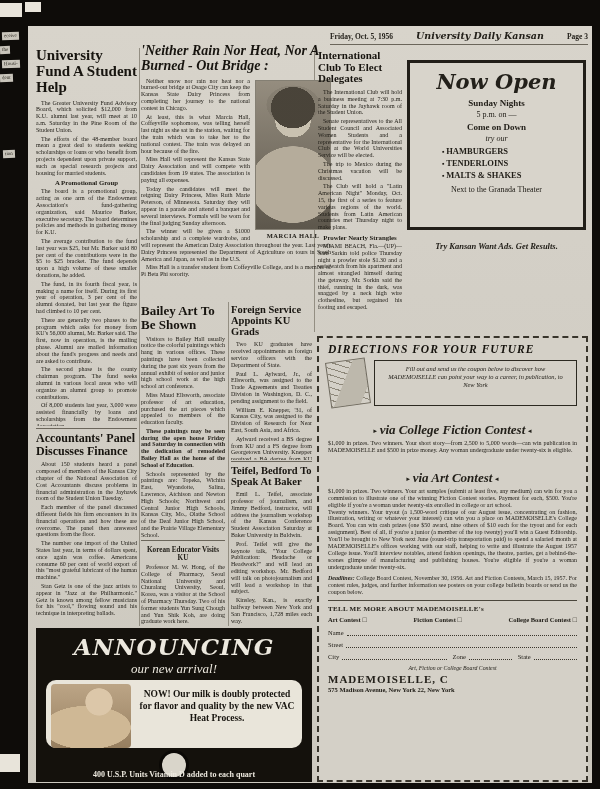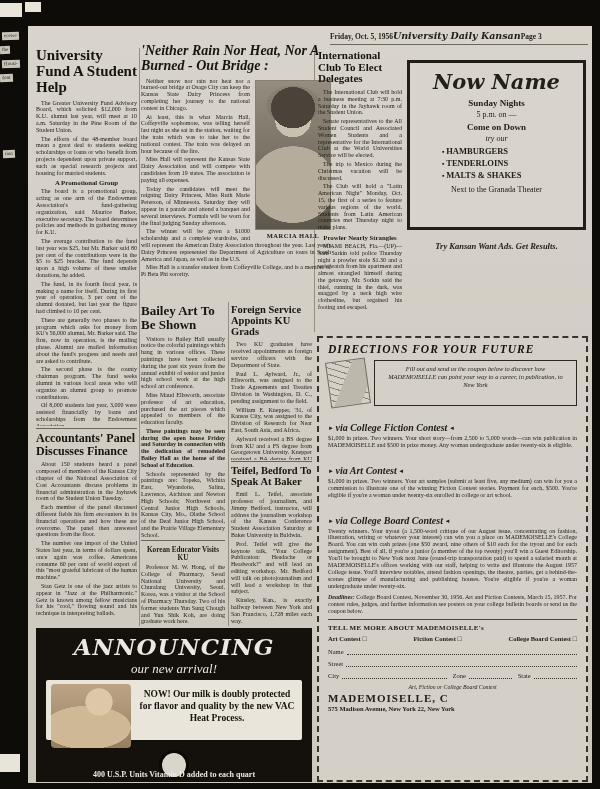--- a/index.html
+++ b/index.html
@@ -8,21 +8,21 @@
 .paper{position:absolute;left:28px;top:26px;width:564px;height:757px;
 background:linear-gradient(180deg,#d8d4cb 0%,#d3cfc6 35%,#ccc8be 100%)}
 .col{position:absolute;overflow:hidden}
 .h1{font-weight:bold;line-height:1.06;margin-bottom:4px;color:#17140f}
 .hi{font-style:italic}
 .para,.p{font-size:6px;line-height:6.8px;text-align:justify;text-indent:5px;margin:0 0 2px}
 .bold-para{font-weight:bold}
 .subhead{font-size:6.8px;font-weight:bold;text-align:center;margin:3px 0 2px}
 .vr{position:absolute;width:1px;background:#938e82}
 .hr{position:absolute;height:1px;background:#6b665b}
-.masthead{position:absolute;left:330px;top:30px;width:258px;display:flex;align-items:baseline}
+.masthead{position:absolute;left:330px;top:30px;width:258px;display:flex;justify-content:space-between;align-items:baseline}
 .masthead .d{font-size:7.5px;font-weight:bold}
 .masthead .t{font-size:9.5px;font-weight:bold;font-style:italic;font-family:"DejaVu Serif",serif}
 .masthead .pg{font-size:7.5px;font-weight:bold}
 
 .fig{float:right;width:76px;margin:2px 0 2px 5px}
 .photo{width:76px;height:150px;border:1px solid #847f73;
 background:
  radial-gradient(ellipse 36% 13% at 50% 16%, #45403522 0 99%, transparent 100%),
  radial-gradient(ellipse 30% 14% at 50% 18%, #4a443a 0 99%, transparent 100%),
  radial-gradient(ellipse 24% 11% at 50% 27%, #c9c1b0 0 99%, transparent 100%),
@@ -44,21 +44,21 @@
 .wantads{position:absolute;left:407px;top:241px;width:179px;text-align:center;font-size:8.5px;font-weight:bold;font-style:italic}
 
 .mad{position:absolute;left:317px;top:336px;width:271px;height:446px;border:2px dashed #38342b;background:#d4d0c7;padding:5px 9px;overflow:hidden}
 .mad-title{text-align:left;font-size:11.5px;font-weight:bold;font-style:italic;letter-spacing:1px;color:#15120d}
 .mad-pointer{display:flex;margin:5px 0 4px;align-items:stretch}
 .hand{width:40px;height:46px;margin-right:6px;background:
  linear-gradient(120deg,transparent 42%,#bdb8ac 43% 85%,transparent 86%),
  repeating-linear-gradient(25deg,#8d8779 0 1px,transparent 1px 6px);
  border:1px solid #6e695d;transform:rotate(-8deg)}
 .pbox{flex:1;border:1.5px solid #2c2921;padding:4px 8px;font-size:6.4px;font-style:italic;text-align:center;line-height:8px}
-.sec-h{text-align:left;font-size:10px;font-weight:bold;font-style:italic;margin:16px 0 2px}
+.sec-h{text-align:center;font-size:13px;font-weight:bold;font-style:italic;margin:16px 0 2px}
 .sec-h::before{content:"► ";font-size:6px;vertical-align:1px}
 .sec-h::after{content:" ◄";font-size:6px;vertical-align:1px}
 .sec-b{font-size:6px;line-height:6.9px;text-align:justify}
 .dl{font-size:6px;line-height:6.9px;text-align:justify;margin-top:4px}
 .dl .b{font-weight:bold;font-style:italic}
 .mad-div{height:1px;background:#4a463c;margin:5px 0 4px}
 .cp-h{font-size:7px;font-weight:bold;letter-spacing:.3px}
 .chk-row{display:flex;justify-content:space-between;margin:3px 0 3px}
 .chk{font-size:6.5px;font-weight:bold}
 .chk::after{content:" □";font-size:7px}
@@ -67,21 +67,21 @@
 .fld .ln{flex:1;border-bottom:1px dotted #3a362c;height:7px}
 .city-row{display:flex;gap:6px}
 .city-row .fld{flex:1;margin-top:5px}
 .routing{text-align:center;font-size:5.8px;font-style:italic;margin-top:5px}
 .brand{font-size:11px;font-weight:bold;letter-spacing:1px;margin-top:2px}
 .addr{font-size:6.5px;font-weight:bold;margin-top:1px}
 
 .milk{position:absolute;left:36px;top:628px;width:276px;height:154px;background:#14110c;color:#ece8de;text-align:center;overflow:hidden}
 .m-l1{font-size:23px;font-weight:bold;font-style:italic;letter-spacing:1px;margin-top:5px;font-family:"DejaVu Serif",serif}
 .m-l2{font-size:13px;font-style:italic;margin-top:1px}
-.m-panel{position:absolute;left:10px;top:52px;width:256px;height:60px;background:#e9e5da;border-radius:2px}
+.m-panel{position:absolute;left:10px;top:52px;width:256px;height:68px;background:#e9e5da;border-radius:10px}
 .baby{position:absolute;left:5px;top:4px;width:80px;height:64px;border-radius:4px;background:
  radial-gradient(circle at 60% 28%, #dcc7a9 0 20%, transparent 21%),
  radial-gradient(ellipse 55% 34% at 45% 68%, #cfb895 0 99%, transparent 100%),
  linear-gradient(180deg,#bca586,#967e5f)}
 .m-body{position:absolute;left:92px;top:8px;width:158px;color:#16130e;font-size:9.5px;font-weight:bold;line-height:12px;text-align:center}
 .seal{position:absolute;left:123px;top:122px;width:30px;height:30px;border-radius:50%;border:3px solid #0b0906;background:#d9d5ca}
 .m-foot{position:absolute;left:0;bottom:3px;width:100%;font-size:8px;font-weight:bold}
 
 .frag{position:absolute;background:#c8c4ba;color:#2c2920;font-size:5px;line-height:6px;padding:1px 2px;transform:rotate(-2deg)}
 .tab{position:absolute;background:#e8e4da}
@@ -203,21 +203,21 @@
         <p class="para">The International Club will hold a business meeting at 7:30 p.m. Saturday in the Jayhawk room of the Student Union.</p>
         <p class="para">Senate representatives to the All Student Council and Associated Women Students and a representative for the International Club at the World Universities Service will be elected.</p>
         <p class="para">The trip to Mexico during the Christmas vacation will be discussed.</p>
         <p class="para">The Club will hold a "Latin American Night" Monday, Oct. 15, the first of a series to feature various regions of the world. Students from Latin American countries met Thursday night to make plans.</p>
       </div>
     <div class="subhead">Prowler Nearly Strangles</div>
     <p class="para">MIAMI BEACH, Fla.—(UP)—Sam Sarkin told police Thursday night a prowler stole $1.30 and a wristwatch from his apartment and almost strangled himself during the getaway. Mr. Sorkin said the thief, running in the dark, was snagged by a neck high wire clothesline, but regained his footing and escaped.</p>
   </div>
 
   <div class="granada">
-    <div class="g-open">Now Name</div>
+    <div class="g-open">Now Open</div>
     <div class="g-s1">Sunday Nights</div>
     <div class="g-s2">5 p.m. on —</div>
     <div class="g-s3">Come on Down</div>
     <div class="g-s4">try our</div>
     <div class="g-items">
         <p class="g-item">HAMBURGERS</p>
         <p class="g-item">TENDERLOINS</p>
         <p class="g-item">MALTS &amp; SHAKES</p>
       </div>
     <div class="g-tag">Next to the Granada Theater</div>
@@ -227,21 +227,20 @@
   <div class="mad">
     <div class="mad-title">DIRECTIONS FOR YOUR FUTURE</div>
     <div class="mad-pointer">
       <div class="hand"></div>
       <div class="pbox">Fill out and send us the coupon below to discover how MADEMOISELLE can point your way to a career, in publication, to New York</div>
     </div>
     <div class="sec-h">via College Fiction Contest</div>
     <div class="sec-b">$1,000 in prizes. Two winners. Your short story—from 2,500 to 5,000 words—can win publication in MADEMOISELLE and $500 in prize money. Any woman undergraduate under twenty-six is eligible.</div>
     <div class="sec-h">via Art Contest</div>
     <div class="sec-b">$1,000 in prizes. Two winners. Your art samples (submit at least five, any medium) can win for you a commission to illustrate one of the winning Fiction Contest stories. Payment for each, $500. You're eligible if you're a woman under twenty-six enrolled in college or art school.</div>
-    <div class="sec-h">via College Board Contest</div>
     <div class="sec-b">Twenty winners. Your tryout (a 1,500-word critique of our August issue, concentrating on fashion, illustration, writing or whatever your interest) can win you a place on MADEMOISELLE's College Board. You can win cash prizes (one $50 award, nine others of $10 each for the tryout and for each assignment). Best of all, if you're a junior (a member of the top twenty) you'll win a Guest Editorship. You'll be brought to New York next June (round-trip transportation paid) to spend a salaried month at MADEMOISELLE's offices working with our staff, helping to write and illustrate the August 1957 College issue. You'll interview notables, attend fashion openings, the theatre, parties, get a behind-the-scenes glimpse of manufacturing and publishing houses. You're eligible if you're a woman undergraduate under twenty-six.</div>
     <div class="dl">
       <span class="b">Deadlines:</span>
       <span> College Board Contest, November 30, 1956. Art and Fiction Contests, March 15, 1957. For contest rules, judges, and further information see posters on your college bulletin boards or send us the coupon below.</span>
     </div>
     <div class="mad-div"></div>
     <div class="cp-h">TELL ME MORE ABOUT MADEMOISELLE's</div>
     <div class="chk-row">
         <span class="chk">Art Contest</span>
         <span class="chk">Fiction Contest</span>

